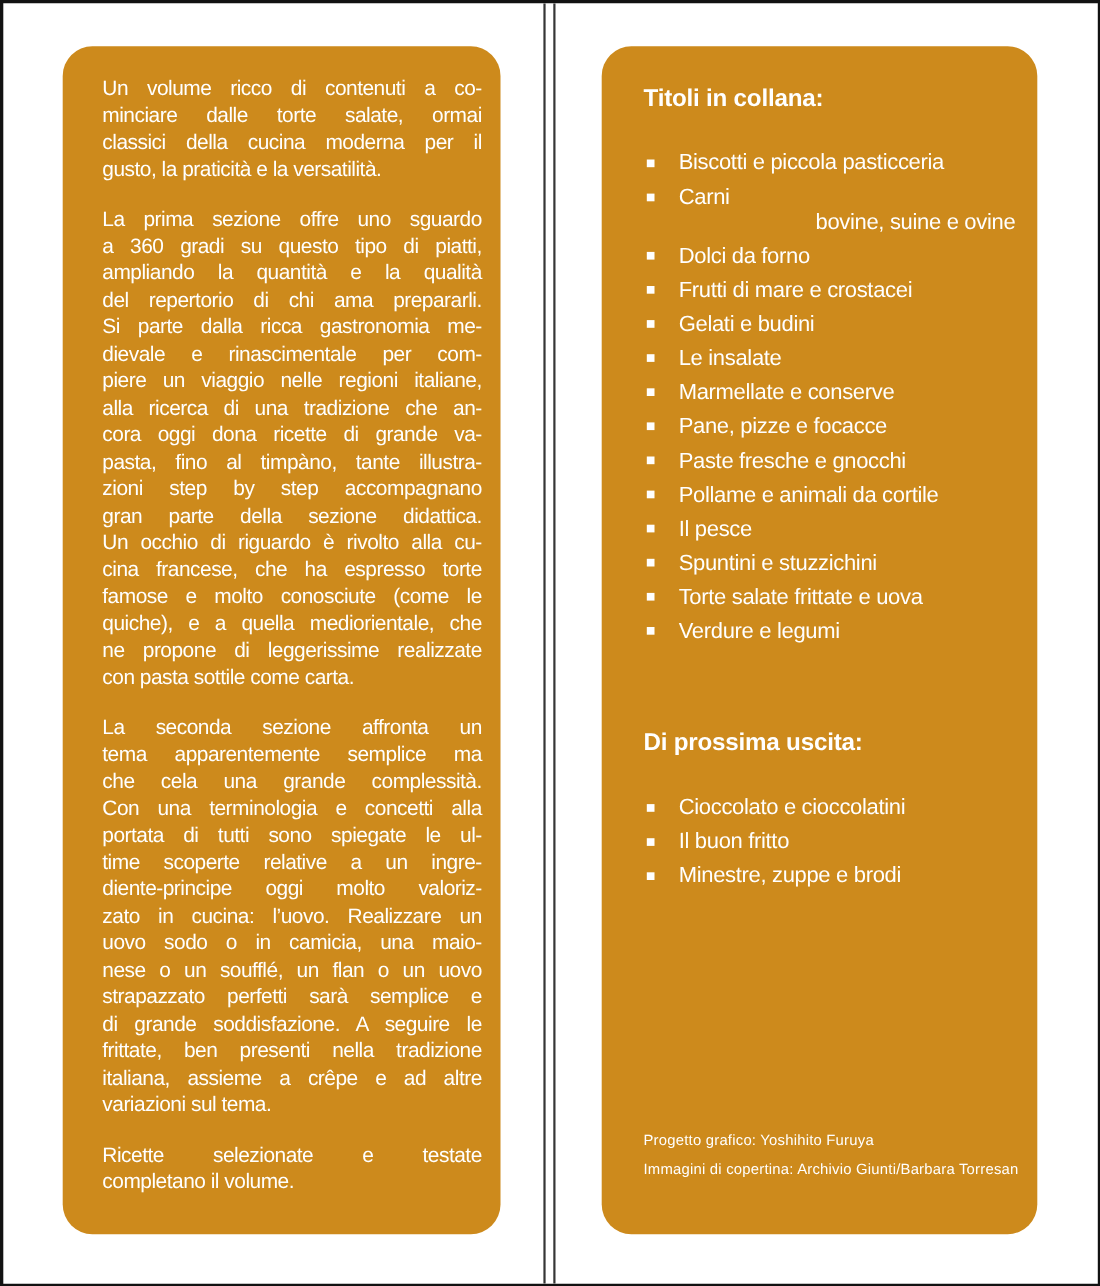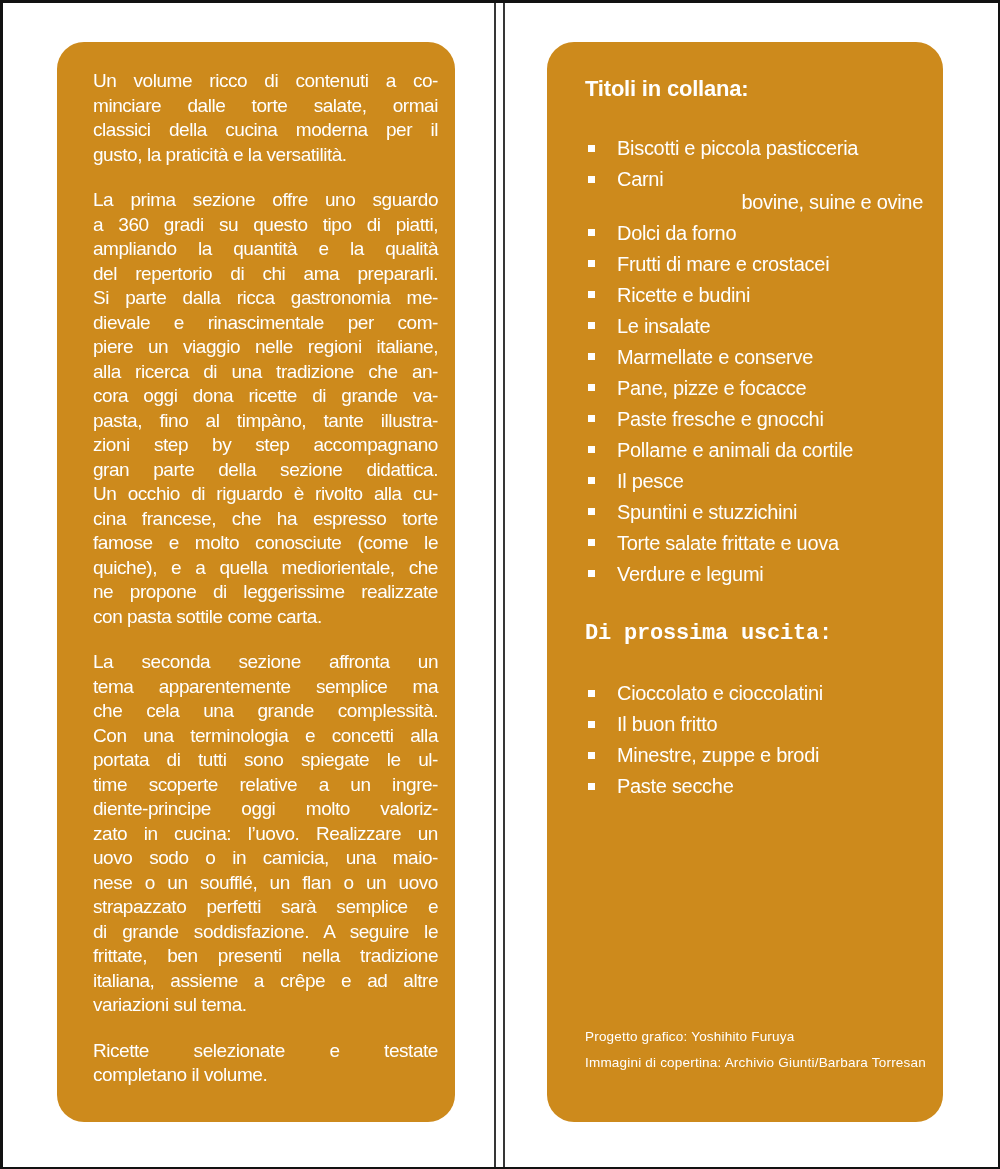--- a/index.html
+++ b/index.html
@@ -44,21 +44,21 @@
   .para-line { text-align: justify; text-align-last: justify; }
   .para-line:last-child { text-align-last: left; }
 
   .flap-heading {
     margin: 0;
     font-size: 22px;
     line-height: 26px;
     font-weight: bold;
     letter-spacing: -0.2px;
   }
-  .flap-heading.upcoming { margin-top: 36px; font-family: Liberation Mono, monospace; }
+  .flap-heading.upcoming { margin-top: 77px; }
 
   .title-list {
     margin-top: 35px;
     font-size: 20px;
     letter-spacing: -0.3px;
   }
   .title-item {
     position: relative;
     padding-left: 32px;
     line-height: 22.5px;
@@ -210,21 +210,21 @@
         </div>
 
         <div class="title-item">
           <span class="bullet"></span>
           <span class="title-text">Frutti di mare e crostacei</span>
           
         </div>
 
         <div class="title-item">
           <span class="bullet"></span>
-          <span class="title-text">Ricette e budini</span>
+          <span class="title-text">Gelati e budini</span>
           
         </div>
 
         <div class="title-item">
           <span class="bullet"></span>
           <span class="title-text">Le insalate</span>
           
         </div>
 
         <div class="title-item">
@@ -291,25 +291,20 @@
           <span class="title-text">Il buon fritto</span>
           
         </div>
 
         <div class="title-item">
           <span class="bullet"></span>
           <span class="title-text">Minestre, zuppe e brodi</span>
           
         </div>
 
-        <div class="title-item">
-          <span class="bullet"></span>
-          <span class="title-text">Paste secche</span>
-          
-        </div>
 
       </div>
 
     <div class="credits">
 
         <div class="credit-line">Progetto grafico: Yoshihito Furuya</div>
 
         <div class="credit-line">Immagini di copertina: Archivio Giunti/Barbara Torresan</div>
       </div>
 

